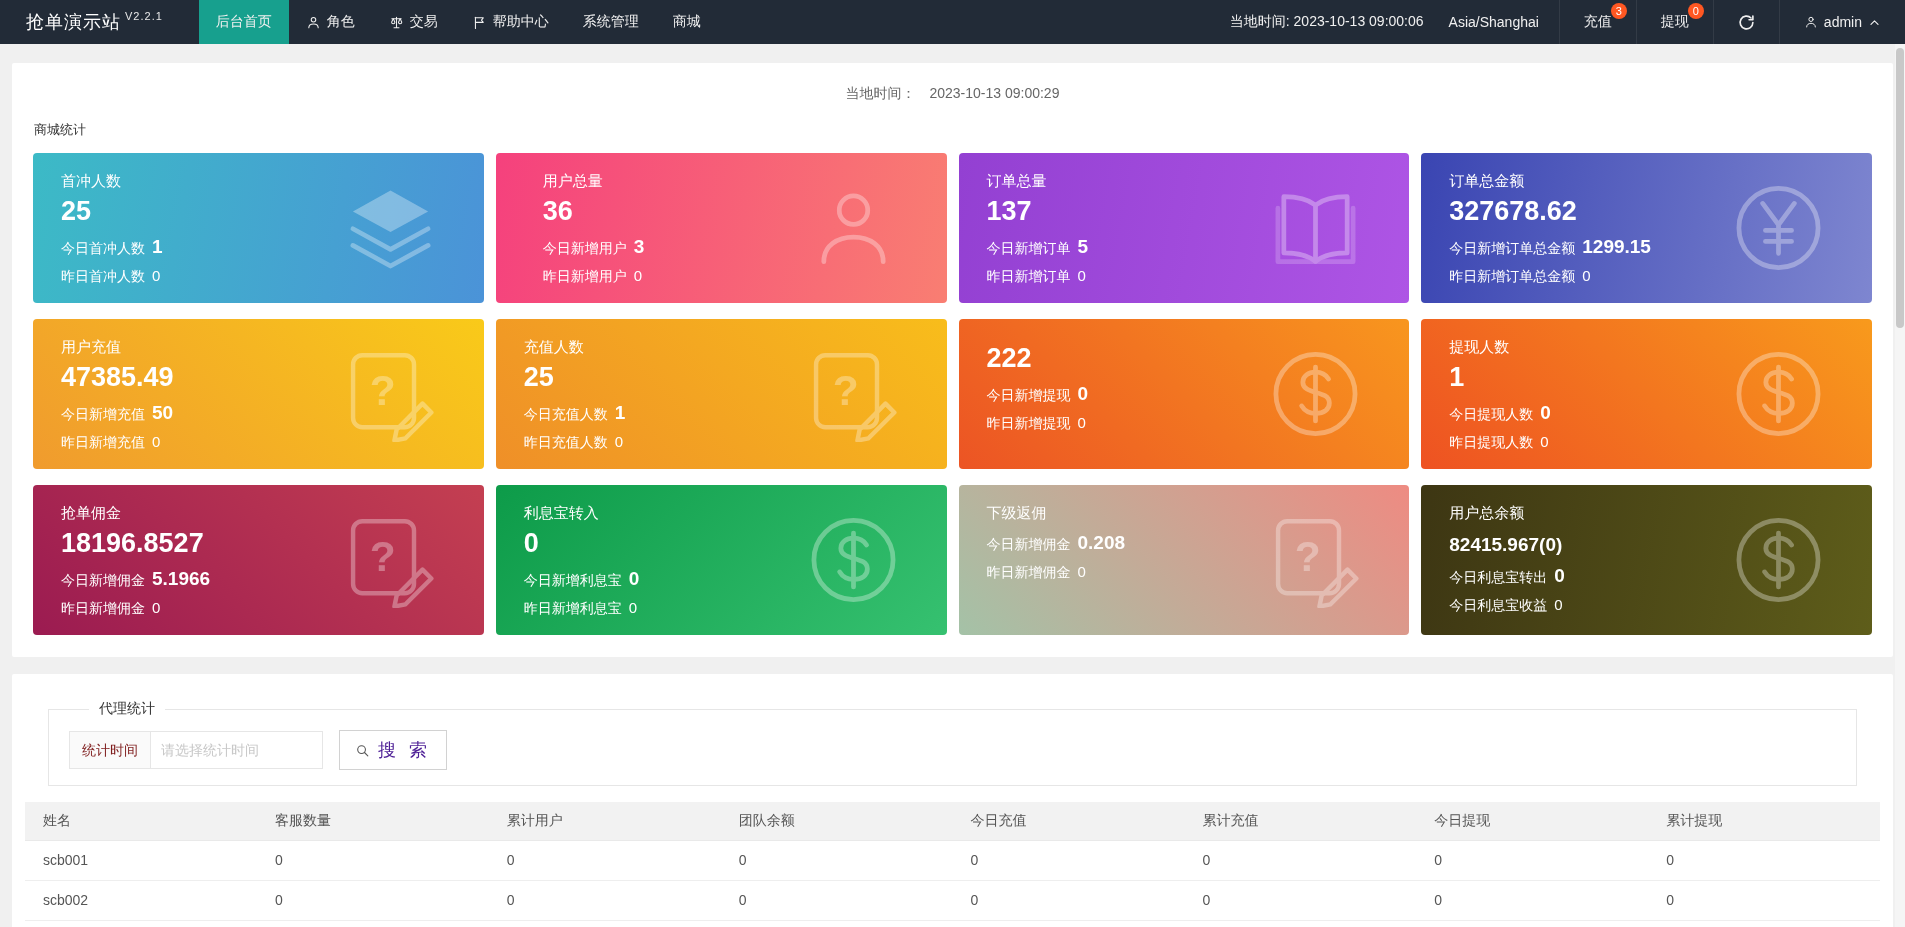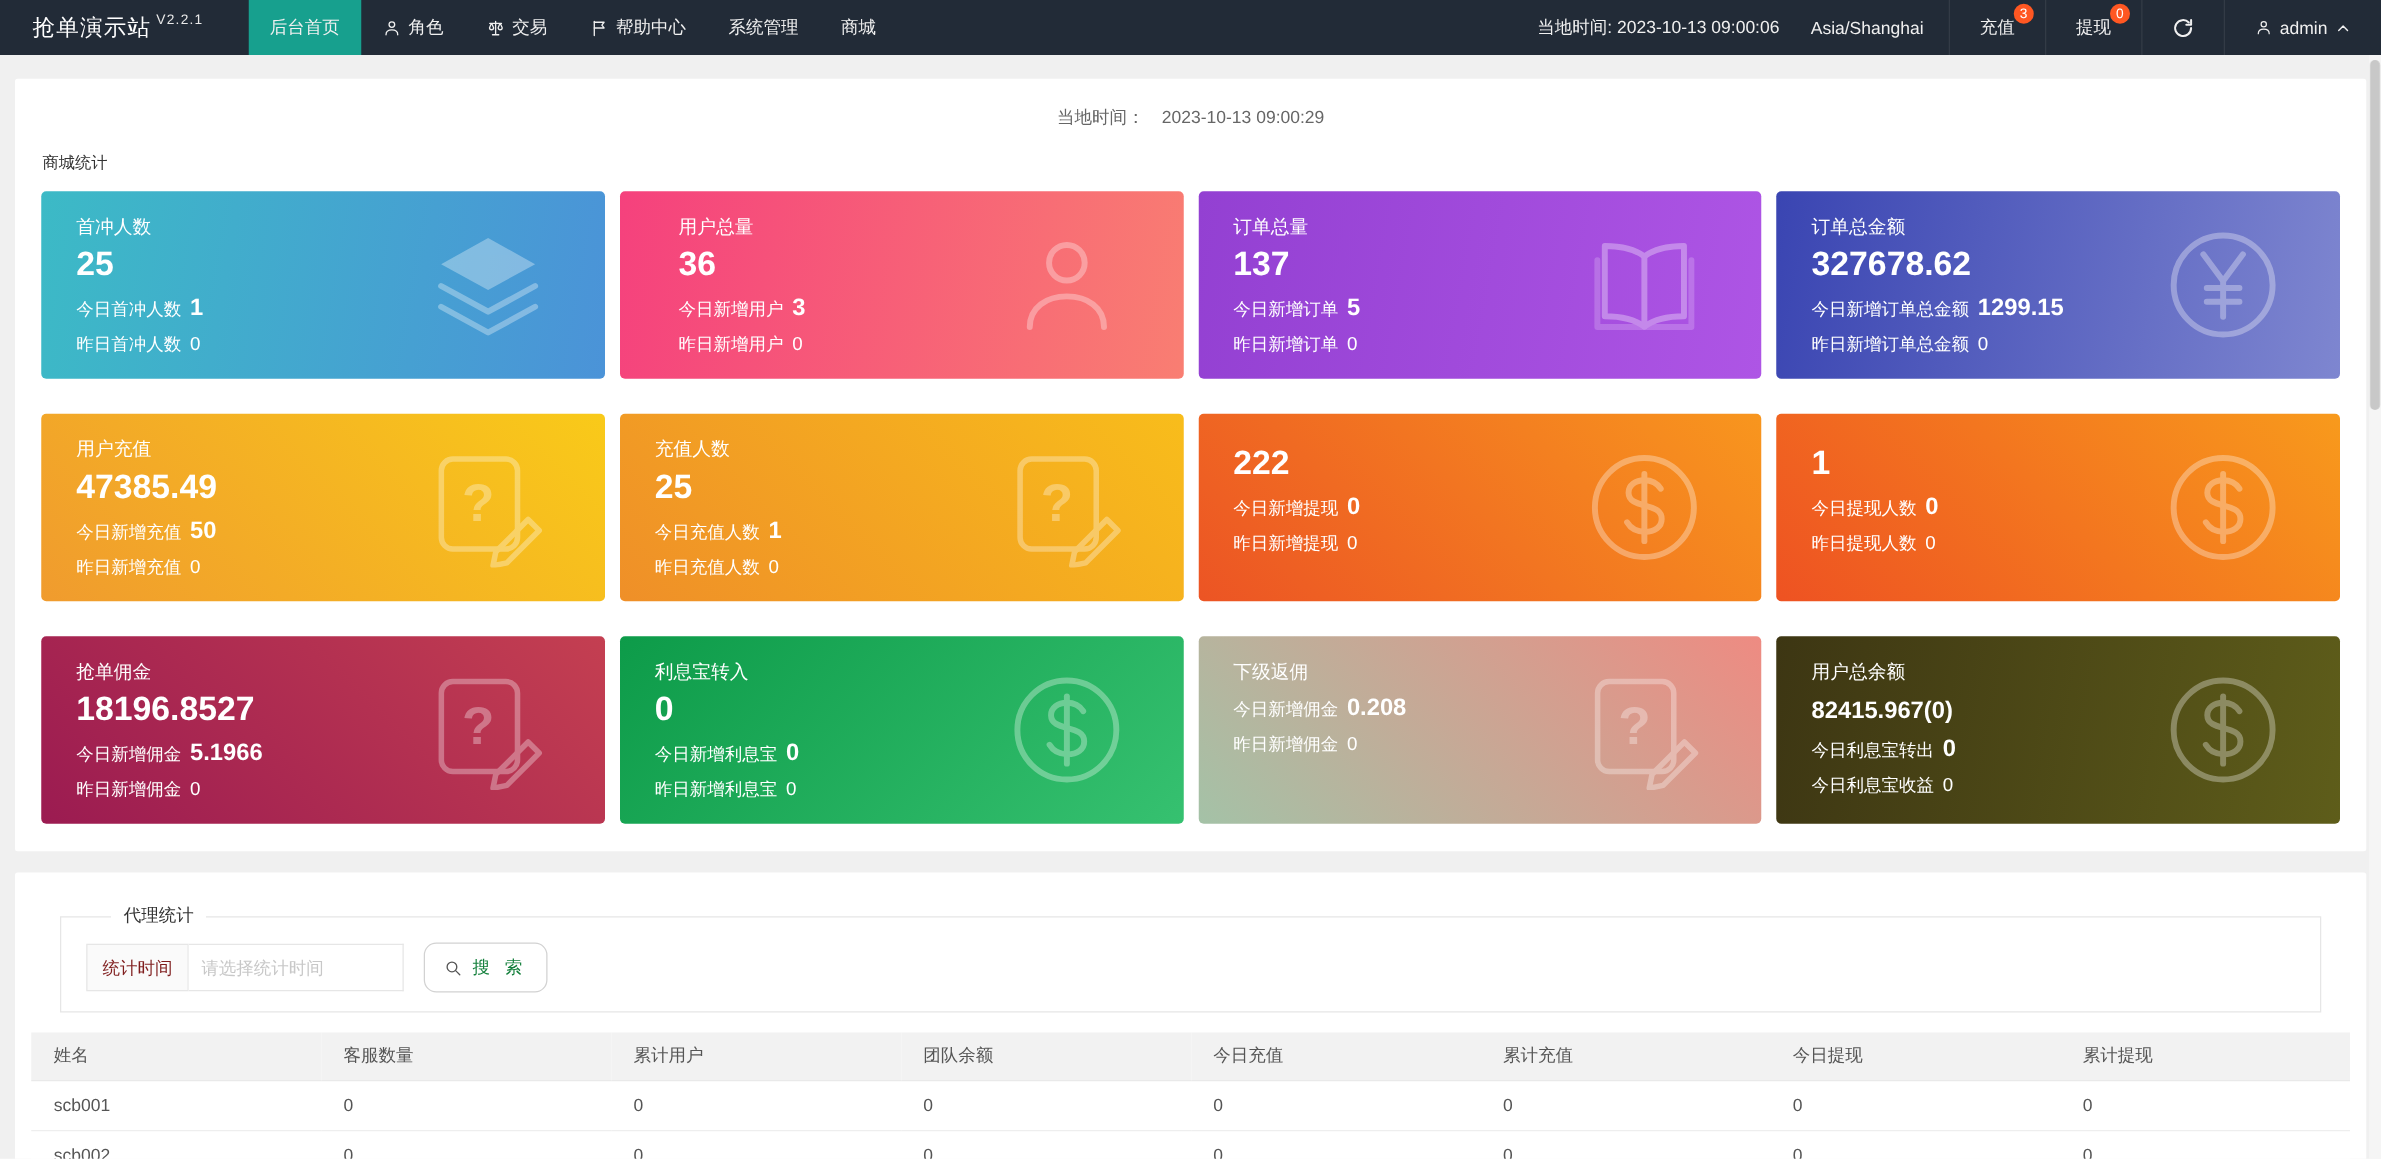--- a/index.html
+++ b/index.html
@@ -22,38 +22,38 @@
   .nav-time { display:flex; align-items:center; gap:25px; padding:0 20px; white-space:nowrap; }
   .nav-tool { display:flex; align-items:center; gap:6px; padding:0 24px; border-left:1px solid rgba(255,255,255,.08); position:relative; cursor:pointer; white-space:nowrap; }
   .badge { position:absolute; top:3px; right:9px; background:#ff5722; color:#fff; font-size:11px; line-height:16px; min-width:16px; text-align:center; border-radius:9px; padding:0 4px; }
   
   .main { padding:19px 12px 0; }
   .panel { background:#fff; border-radius:2px; }
   .panel-1 { padding:18px 21px 22px; }
   .panel-time { text-align:center; color:#666; font-size:14px; padding-top:4px; }
   .panel-time .tv { margin-left:10px; }
   .section-label { color:#333; font-size:13px; margin:18px 0 14px 1px; }
-  .cards-grid { display:grid; grid-template-columns:repeat(4,1fr); gap:28px 12px; }
+  .cards-grid { display:grid; grid-template-columns:repeat(4,1fr); gap:16px 12px; }
   .stat-card { position:relative; height:150px; border-radius:4px; color:#fff; padding:19px 28px; overflow:hidden; }
   .card-title { font-size:15px; }
   .card-value { font-size:27px; font-weight:bold; margin-top:6px; line-height:1.1; }
   .card-value.small { font-size:19px; margin-top:12px; }
   .card-line { font-size:14px; margin-top:9px; display:flex; align-items:baseline; }
   .card-line .line-value { font-weight:bold; font-size:19px; margin-left:7px; }
   .card-line.yesterday .line-value { font-weight:normal; font-size:15px; }
   .card-icon { position:absolute; right:46px; top:50%; transform:translateY(-50%); color:#fff; opacity:.32; display:flex; }
   
   .panel-2 { margin-top:17px; padding:26px 13px 40px; min-height:262px; }
   .agent-box { border:1px solid #e6e6e6; margin:0 23px; padding:8px 0 15px 20px; }
   .agent-box legend { font-size:14px; color:#333; padding:0 10px; margin-left:20px; }
   .filter-row { display:flex; align-items:center; margin-top:4px; }
   .filter-label { height:38px; line-height:36px; padding:0 12px; background:#fafafa; border:1px solid #e6e6e6; font-size:14px; color:#7f1d1d; white-space:nowrap; }
   .filter-input { height:38px; width:172px; border:1px solid #e6e6e6; border-left:none; padding:0 10px; font-size:14px; color:#666; outline:none; }
   .filter-input::placeholder { color:#c8c8c8; }
-  .search-btn { margin-left:16px; height:40px; padding:0 15px; background:#fff; border:1px solid #d2d2d2; border-radius:10px; font-size:14px; color:#15803d; display:flex; align-items:center; gap:8px; cursor:pointer; letter-spacing:4px; }
+  .search-btn { margin-left:16px; height:40px; padding:0 15px; background:#fff; border:1px solid #d2d2d2; border-radius:0; font-size:18px; color:#4c1d95; display:flex; align-items:center; gap:8px; cursor:pointer; letter-spacing:4px; }
   .search-btn .nav-ic { color:#555; }
   .agent-table { width:calc(100% - 0px); border-collapse:collapse; margin-top:16px; table-layout:fixed; }
   .agent-table th { background:#f2f2f2; font-weight:normal; text-align:left; font-size:14px; color:#555; height:38px; padding:0 0 0 18px; border-bottom:1px solid #e9e9e9; }
   .agent-table td { font-size:14px; color:#555; height:40px; padding-left:18px; border-bottom:1px solid #eee; background:#fff; }
   
   .scrollbar { position:fixed; top:44px; right:0; bottom:0; width:10px; background:#f5f5f5; }
   .scroll-thumb { width:8px; margin:4px auto 0; height:280px; background:#c8c8c8; border-radius:4px; }
 </style>
 </head>
 <body>
@@ -275,20 +275,21 @@
           </div>
           <span class="card-icon">
             <svg width="95" height="95" viewBox="0 0 24 24" fill="none" stroke="currentColor" stroke-width="1.2" stroke-linecap="round" stroke-linejoin="round">
               <circle cx="12" cy="12" r="10"></circle>
               <path d="M12 5.2v13.6"></path>
               <path d="M15.3 8.2c-.7-1.1-1.9-1.7-3.3-1.7-1.8 0-3.2 1-3.2 2.5 0 3.4 6.7 1.8 6.7 5.3 0 1.6-1.4 2.6-3.4 2.6-1.6 0-2.9-.7-3.6-1.9"></path>
             </svg>
           </span>
         </div>
         <div class="stat-card" style="background: linear-gradient(45deg, rgb(238, 82, 34) 0%, rgb(248, 154, 28) 100%);">
+          <div class="card-title">提现人数</div>
           <div class="card-value">1</div>
           <div class="card-line">
             <span>今日提现人数</span>
             <span class="line-value">0</span>
           </div>
           <div class="card-line yesterday">
             <span>昨日提现人数</span>
             <span class="line-value">0</span>
           </div>
           <span class="card-icon">

